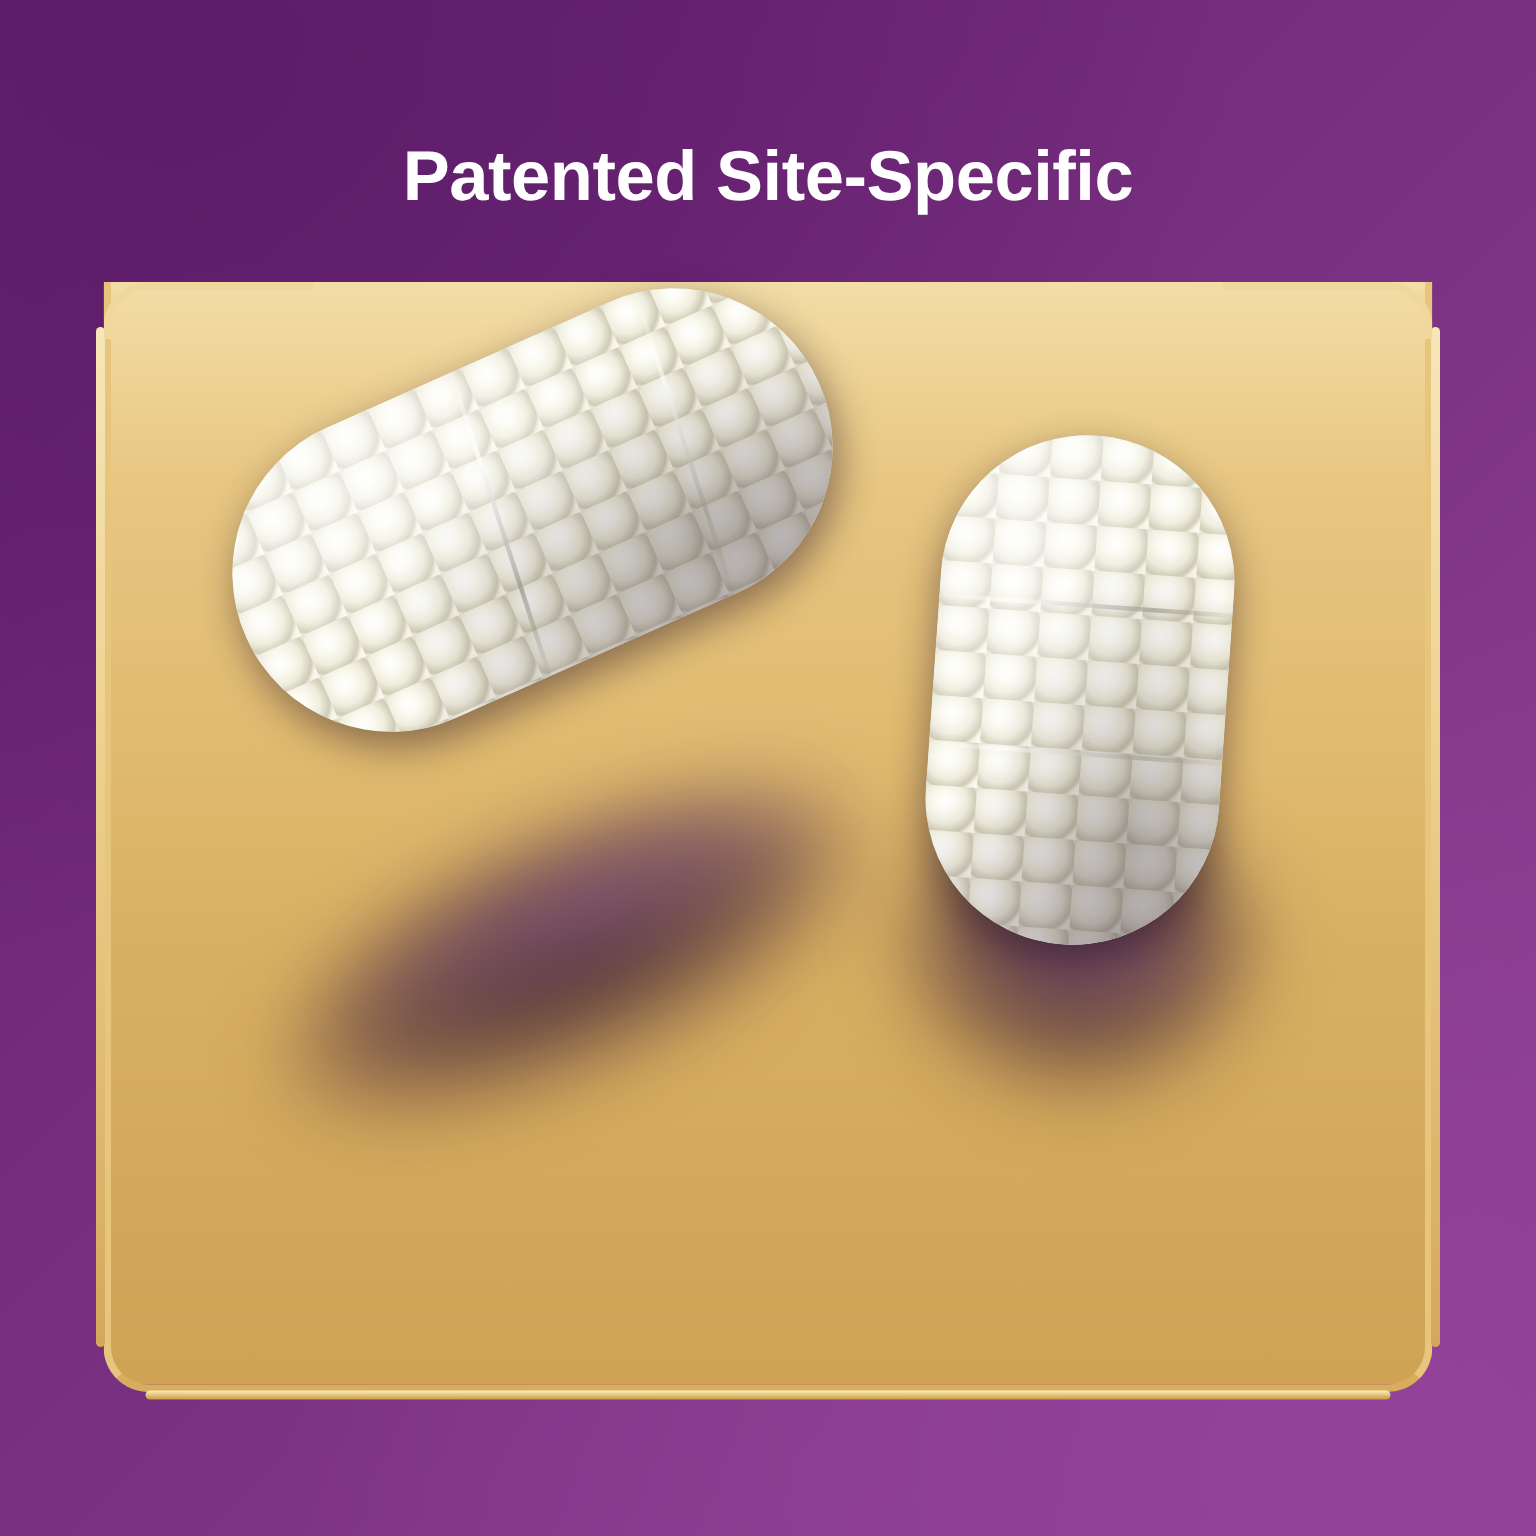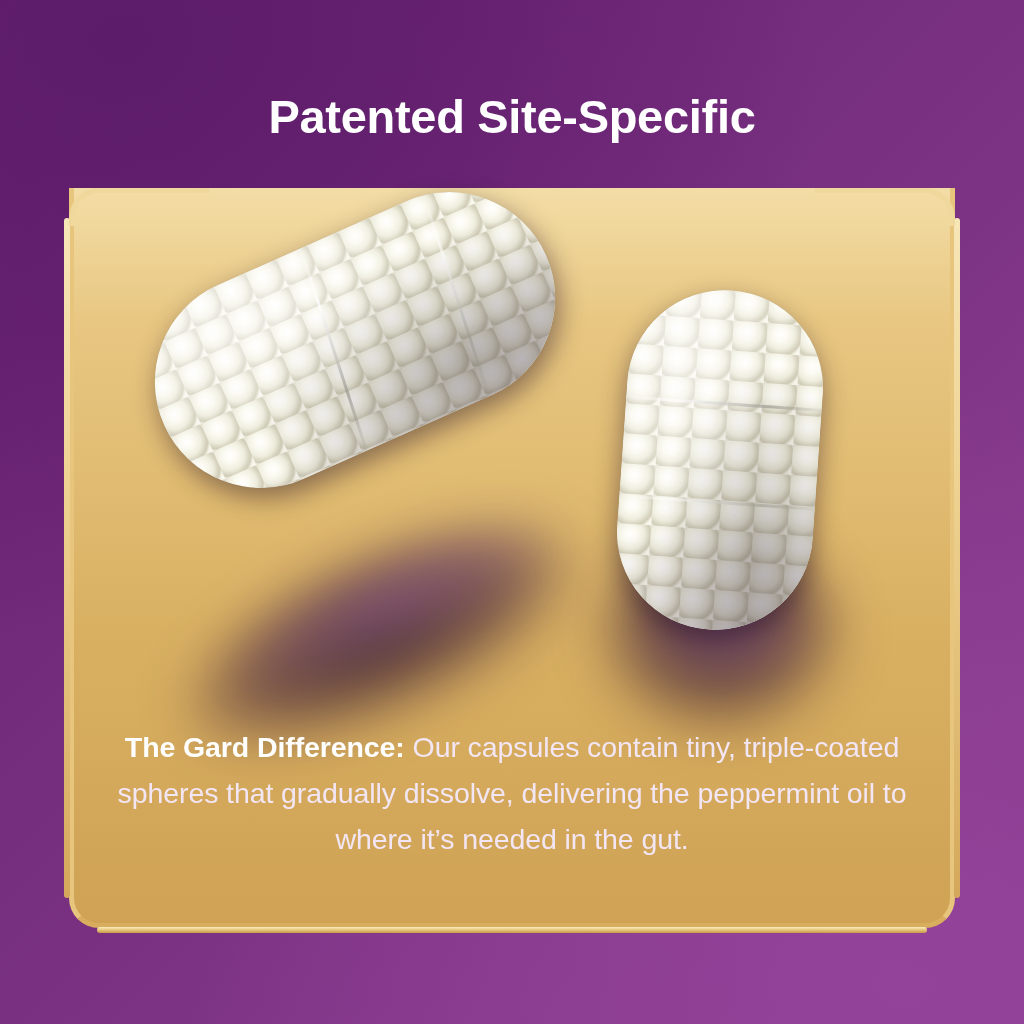--- a/index.html
+++ b/index.html
@@ -241,17 +241,14 @@
 
     <div class="capsule cap-right">
       <div class="beads"></div>
       <div class="seam seam-1"></div>
       <div class="seam seam-2"></div>
       <div class="shell"></div>
     </div>
 
   </div>
 
-  <p class="body-copy">
-    <b>The Gard Difference:</b><span> Our capsules contain tiny, triple-coated spheres that gradually dissolve, delivering the peppermint oil to where it’s needed in the gut.</span>
-  </p>
 
 </div>
 
 </body></html>

